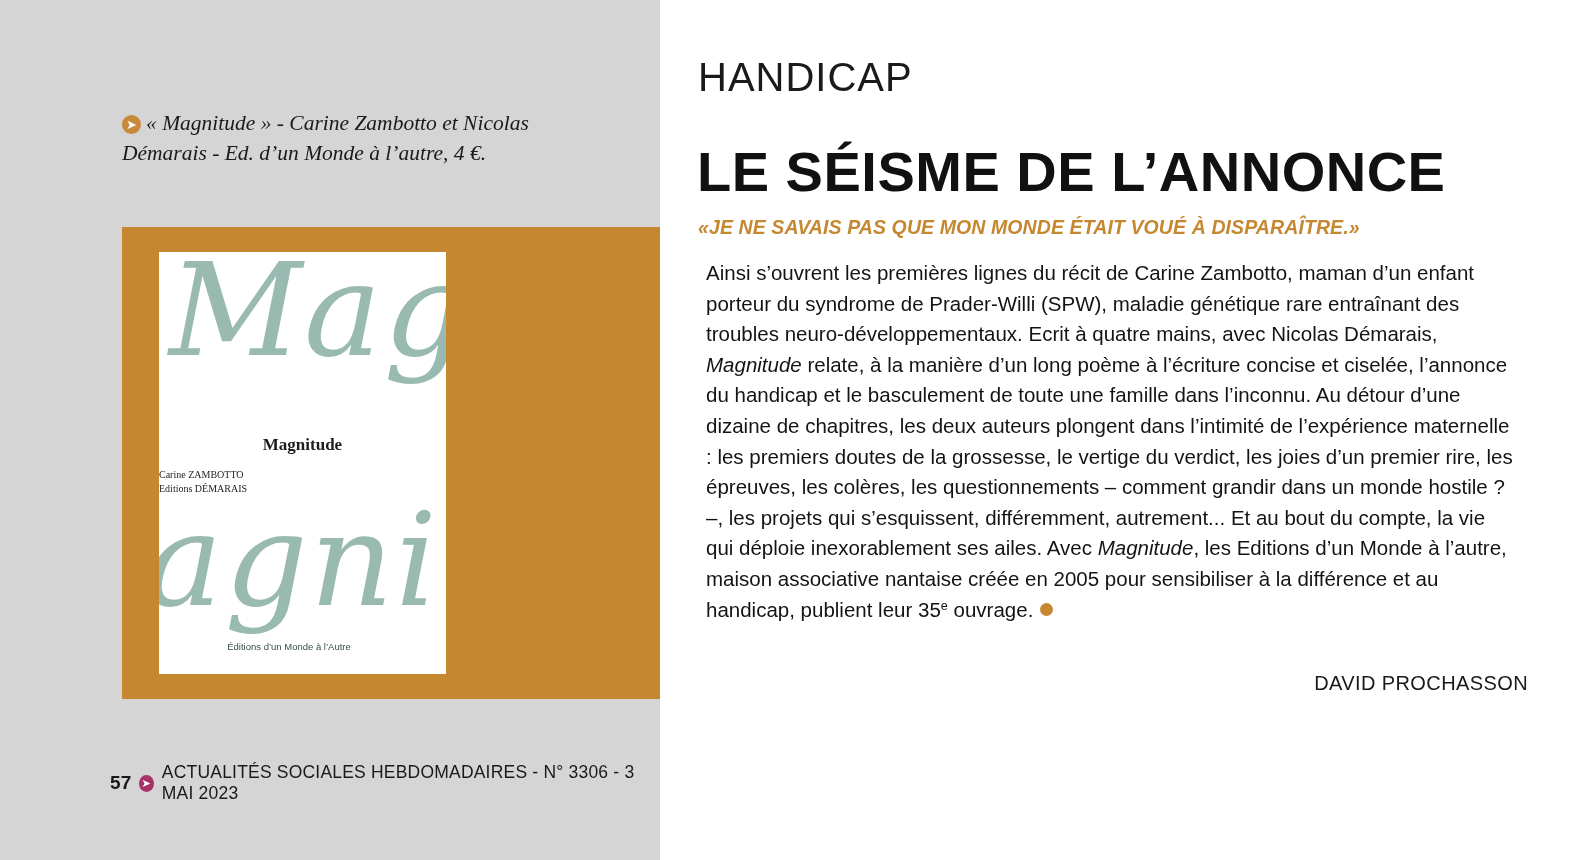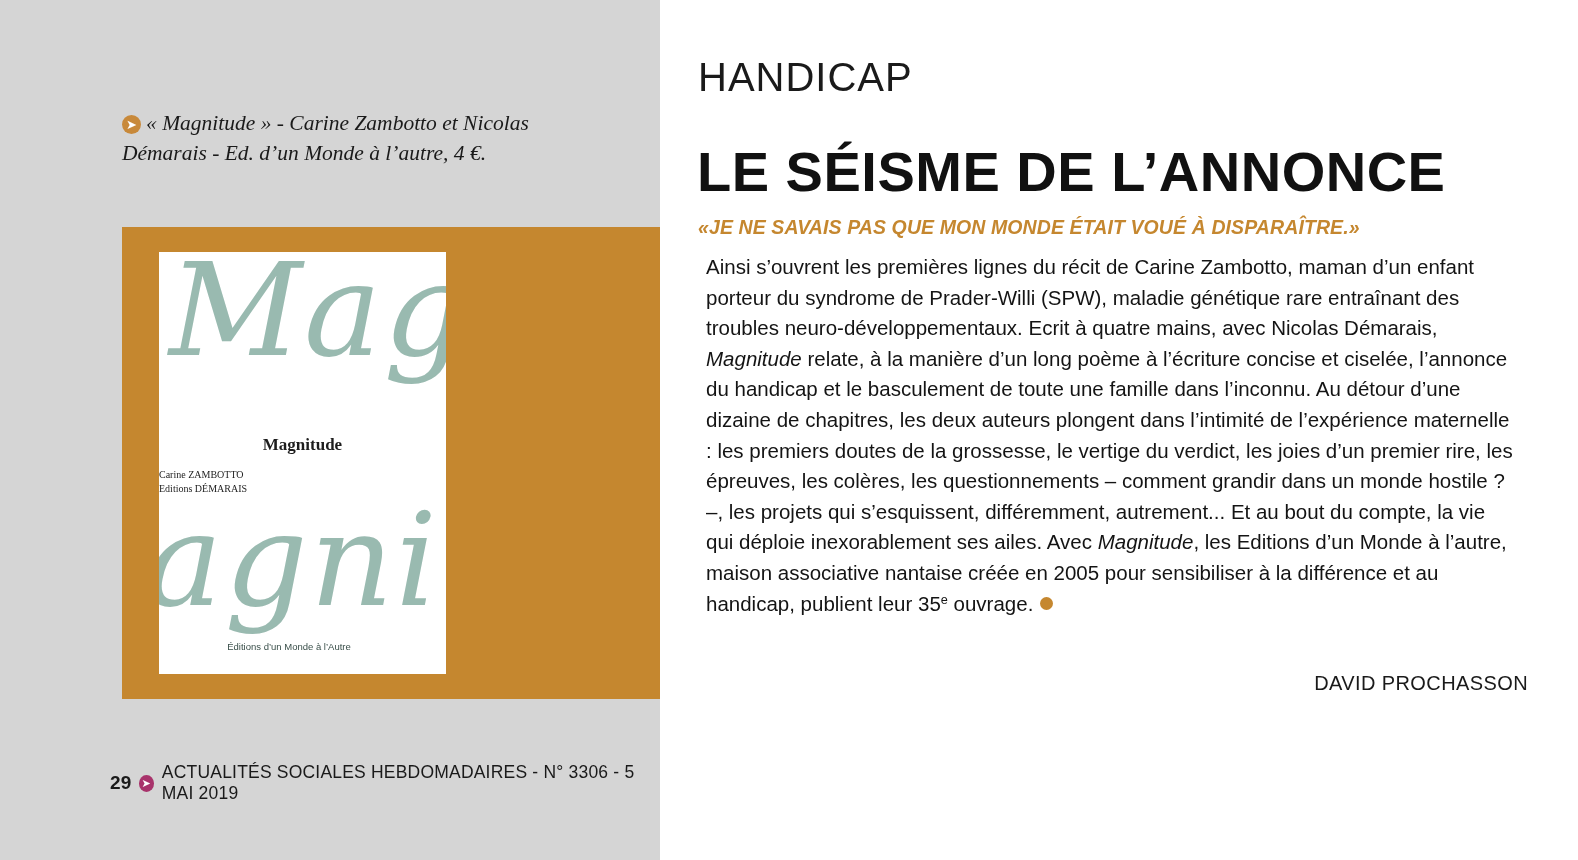--- a/index.html
+++ b/index.html
@@ -201,21 +201,21 @@
     top: 212px;
     width: 828px;
   }
   .lede {
     font-size: 19.5px;
     font-weight: bold;
     font-style: italic;
     color: #c5872f;
     letter-spacing: 0.1px;
     line-height: 30px;
-    margin: 0 0 10px 0;
+    margin: 0 0 16px 0;
   }
   .body-text {
     font-size: 20.5px;
     line-height: 30.6px;
     color: #141414;
     margin: 8px;
     text-align: left;
   }
   .body-text em {
     font-style: italic;
@@ -263,23 +263,23 @@
         <div class="cover-title">Magnitude</div>
         <div class="cover-authors">
           <div>Carine ZAMBOTTO</div>
           <div>Editions DÉMARAIS</div>
         </div>
         <div class="cover-publisher">Éditions d’un Monde à l’Autre</div>
       </div>
     </div>
 
     <div class="footer">
-      <span class="footer-page">29</span>
+      <span class="footer-page">57</span>
       <span class="footer-arrow">➤</span>
-      <span class="footer-text">ACTUALITÉS SOCIALES HEBDOMADAIRES - N° 3306 - 5 MAI 2019</span>
+      <span class="footer-text">ACTUALITÉS SOCIALES HEBDOMADAIRES - N° 3306 - 3 MAI 2023</span>
     </div>
   </div>
 
   <div class="right-col">
     <div class="kicker">HANDICAP</div>
     <div class="headline">LE SÉISME DE L’ANNONCE</div>
 
     <div class="body-wrap">
       <p class="lede">«JE NE SAVAIS PAS QUE MON MONDE ÉTAIT VOUÉ À DISPARAÎTRE.»</p>
       <p class="body-text"><span>Ainsi s’ouvrent les premières lignes du récit de Carine Zambotto, maman d’un enfant porteur du syndrome de Prader-Willi (SPW), maladie génétique rare entraînant des troubles neuro-développementaux. Ecrit à quatre mains, avec Nicolas Démarais, </span><em>Magnitude</em><span> relate, à la manière d’un long poème à l’écriture concise et ciselée, l’annonce du handicap et le basculement de toute une famille dans l’inconnu. Au détour d’une dizaine de chapitres, les deux auteurs plongent dans l’intimité de l’expérience maternelle : les premiers doutes de la grossesse, le vertige du verdict, les joies d’un premier rire, les épreuves, les colères, les questionnements – comment grandir dans un monde hostile ? –, les projets qui s’esquissent, différemment, autrement... Et au bout du compte, la vie qui déploie inexorablement ses ailes. Avec </span><em>Magnitude</em><span>, les Editions d’un Monde à l’autre, maison associative nantaise créée en 2005 pour sensibiliser à la différence et au handicap, publient leur 35</span><sup class="ord">e</sup><span> ouvrage.</span><span class="end-dot"></span></p>

